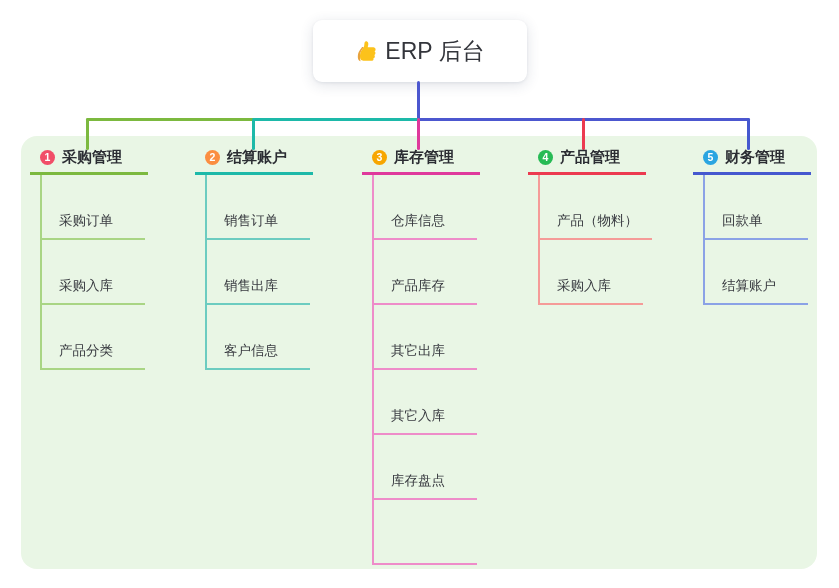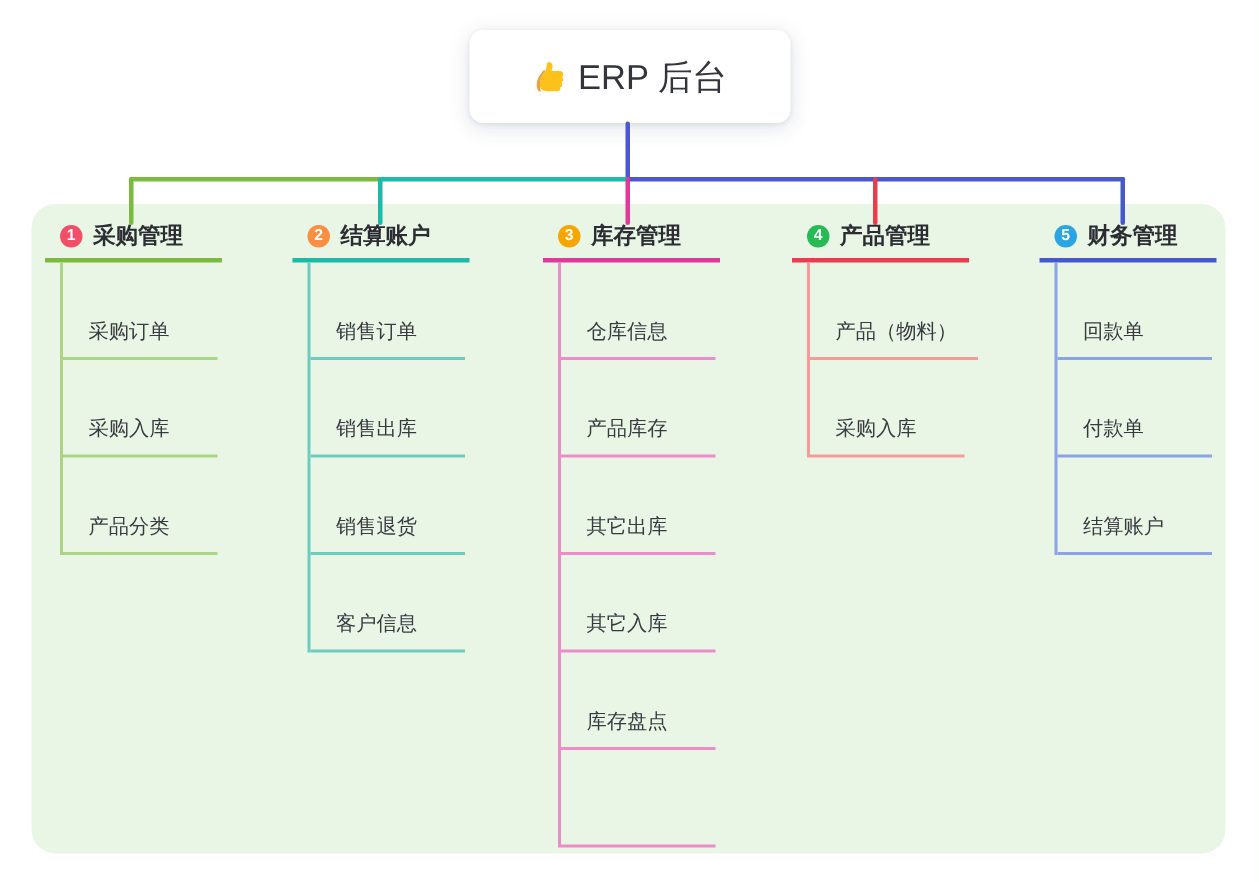--- a/index.html
+++ b/index.html
@@ -116,23 +116,20 @@
       <span>结算账户</span>
     </div>
     <div class="children">
       <div class="child">
           <span>销售订单</span>
         </div>
       <div class="child">
           <span>销售出库</span>
         </div>
       <div class="child">
-          <span>销售退货</span>
-        </div>
-      <div class="child">
           <span>客户信息</span>
         </div>
     </div>
   </div>
 
   <div class="branch b2" style="--line: #df399c; --child-line: #ee8cc9; --badge: #f7a600;">
     <div class="branch-title">
       <span class="badge">3</span>
       <span>库存管理</span>
     </div>
@@ -174,21 +171,18 @@
   <div class="branch b4" style="--line: #4558cf; --child-line: #8ba2e6; --badge: #2aa5e1;">
     <div class="branch-title">
       <span class="badge">5</span>
       <span>财务管理</span>
     </div>
     <div class="children">
       <div class="child">
           <span>回款单</span>
         </div>
       <div class="child">
-          <span>付款单</span>
-        </div>
-      <div class="child">
           <span>结算账户</span>
         </div>
     </div>
   </div>
 
 </div>
 
 </body></html>

